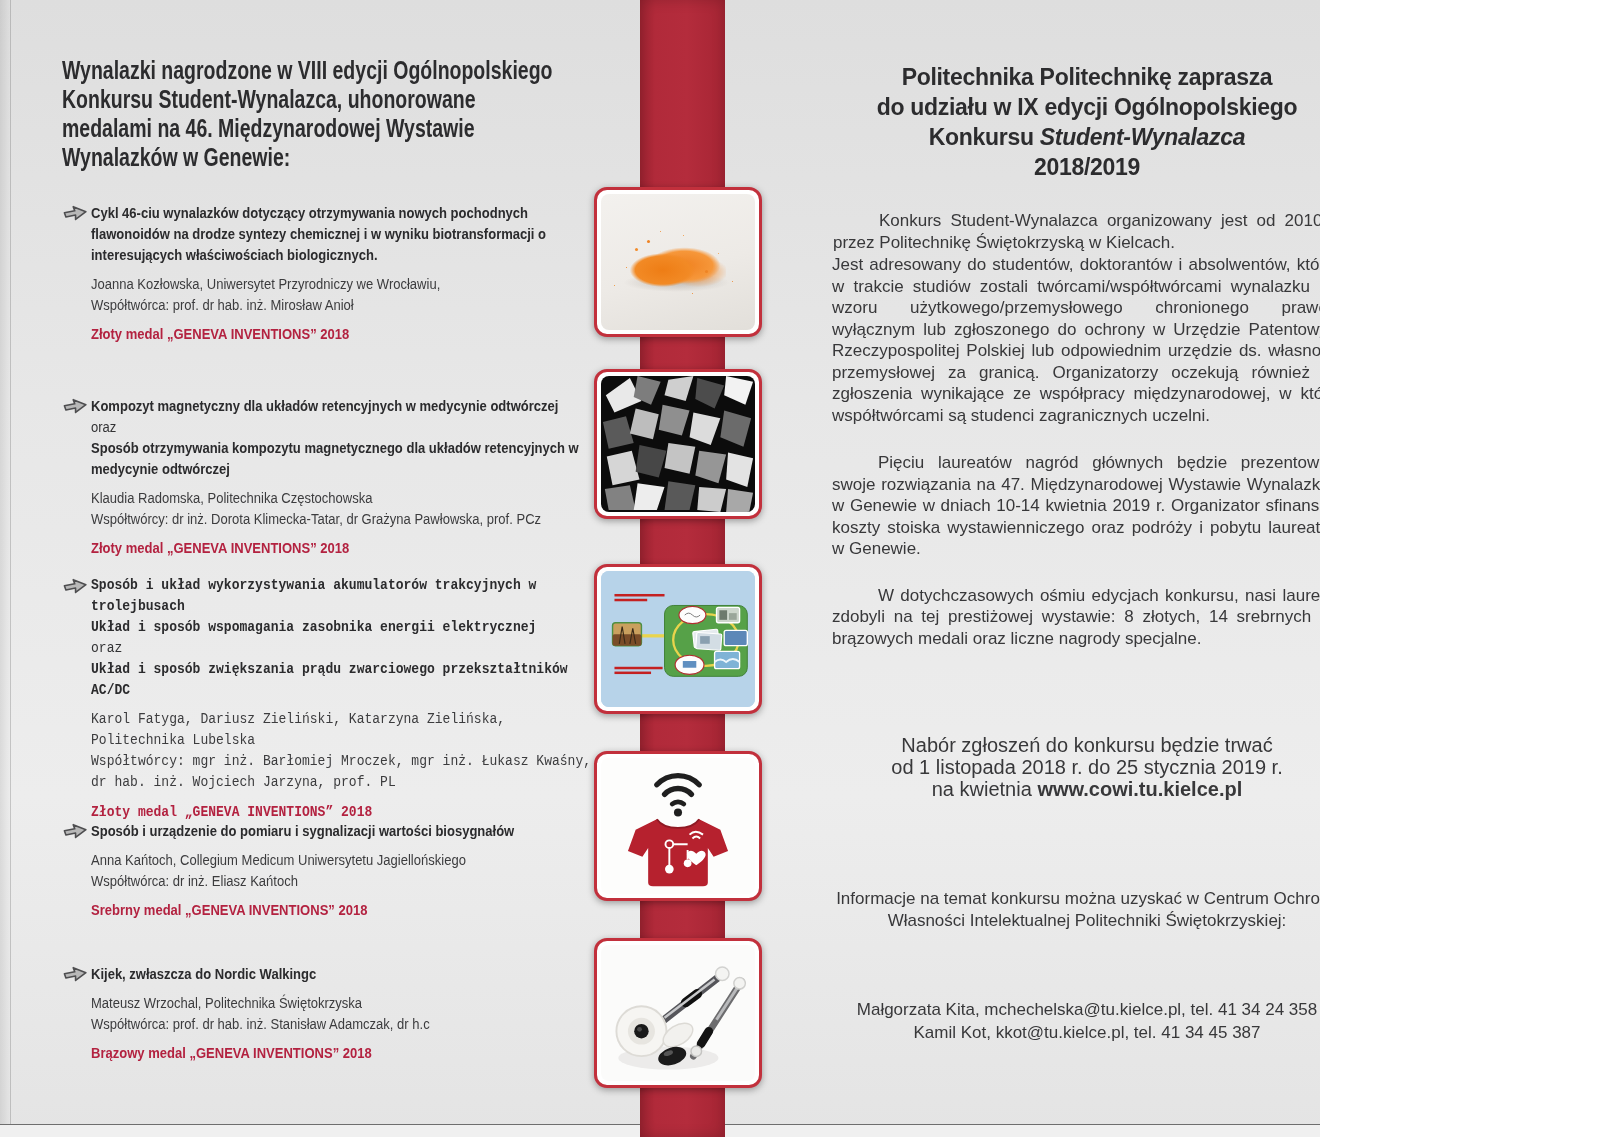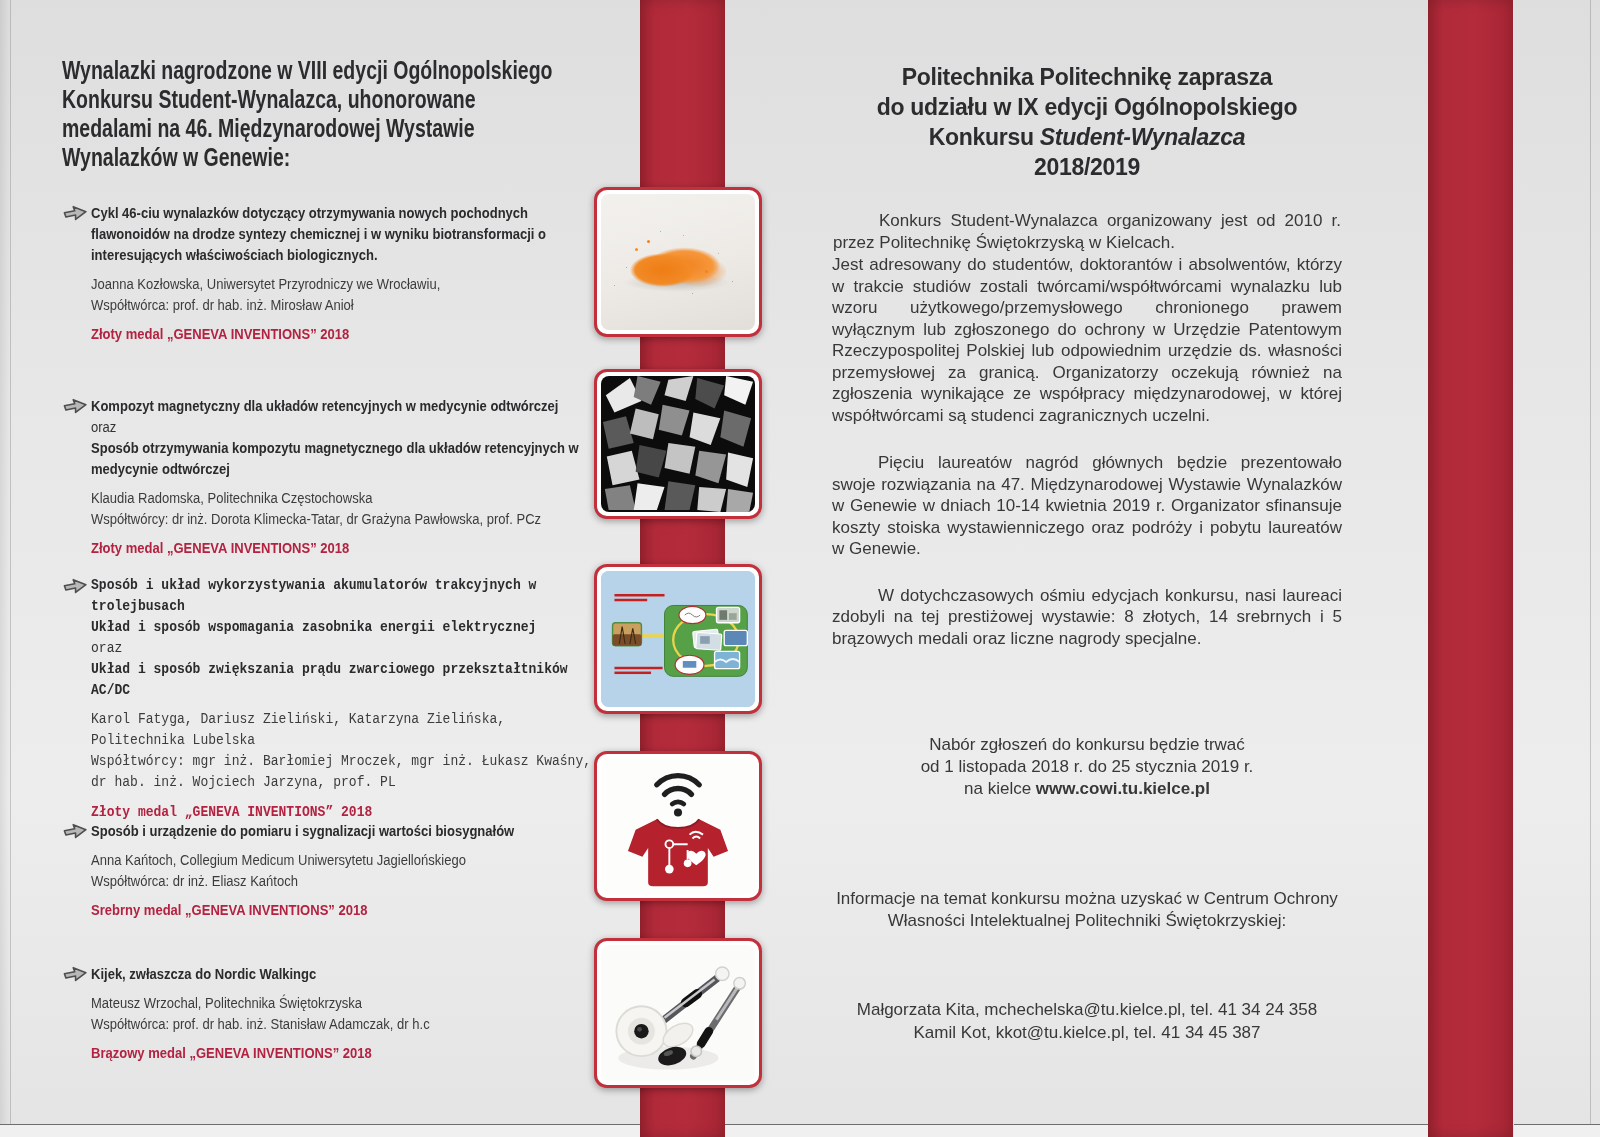--- a/index.html
+++ b/index.html
@@ -1,17 +1,17 @@
 <!DOCTYPE html>
 <html><head>
 <meta charset="utf-8">
 <style>
   html,body{margin:0;padding:0;}
   body{width:1600px;height:1137px;overflow:hidden;font-family:"Liberation Sans",sans-serif;}
-  #page{position:relative;width:1600px;height:1137px;overflow:hidden;
+  #page{position:relative;width:1320px;height:1137px;overflow:hidden;
         background:linear-gradient(180deg,#dedede 0%,#e7e7e7 35%,#ededed 70%,#e4e4e4 100%);}
 
   
   .fold-line{position:absolute;top:0;bottom:0;width:1px;background:rgba(90,90,90,.28);z-index:0;}
   .edge-shade{position:absolute;top:0;bottom:0;left:0;width:10px;background:linear-gradient(90deg,rgba(0,0,0,.08),rgba(0,0,0,0));z-index:0;}
   .bottom-line{position:absolute;left:0;right:0;top:1124px;height:1px;background:#6e6e6e;z-index:0;}
   .bottom-strip{position:absolute;left:0;right:0;top:1125px;height:12px;background:#f0f0f0;z-index:0;}
 
   
   .band{position:absolute;top:0;bottom:0;width:85px;z-index:1;
@@ -292,24 +292,24 @@
       <span style="display:block">2018/2019</span>
     </div>
 
     <div style="position:absolute;top:209px;left:15px;width:510px;font-size:17px;line-height:21.5px;color:#38383a;text-align:justify;">
       <p style="margin:1px;text-indent:46px;">Konkurs Student-Wynalazca organizowany jest od 2010 r. przez Politechnikę Świętokrzyską w Kielcach.</p>
       <p style="margin:0;">Jest adresowany do studentów, doktorantów i absolwentów, którzy w trakcie studiów zostali twórcami/współtwórcami wynalazku lub wzoru użytkowego/przemysłowego chronionego prawem wyłącznym lub zgłoszonego do ochrony w Urzędzie Patentowym Rzeczypospolitej Polskiej lub odpowiednim urzędzie ds. własności przemysłowej za granicą. Organizatorzy oczekują również na zgłoszenia wynikające ze współpracy międzynarodowej, w której współtwórcami są studenci zagranicznych uczelni.</p>
       <p style="margin:26px 0 0 0;text-indent:46px;">Pięciu laureatów nagród głównych będzie prezentowało swoje rozwiązania na 47. Międzynarodowej Wystawie Wynalazków w Genewie w dniach 10-14 kwietnia 2019 r. Organizator sfinansuje koszty stoiska wystawienniczego oraz podróży i pobytu laureatów w Genewie.</p>
       <p style="margin:25px 0 0 0;text-indent:46px;">W dotychczasowych ośmiu edycjach konkursu, nasi laureaci zdobyli na tej prestiżowej wystawie: 8 złotych, 14 srebrnych i 5 brązowych medali oraz liczne nagrody specjalne.</p>
     </div>
 
-    <div style="position:absolute;top:734px;left:0;width:540px;text-align:center;font-size:17px;line-height:22px;color:#38383a;">
+    <div style="position:absolute;top:734px;left:0;width:540px;text-align:center;font-size:20px;line-height:22px;color:#38383a;">
       <span style="display:block">Nabór zgłoszeń do konkursu będzie trwać</span>
       <span style="display:block;font-weight:normal;">od 1 listopada 2018 r. do 25 stycznia 2019 r.</span>
-      <span style="display:block"><span>na kielce </span><b>www.cowi.tu.kielce.pl</b></span>
+      <span style="display:block"><span>na kwietnia </span><b>www.cowi.tu.kielce.pl</b></span>
     </div>
 
     <div style="position:absolute;top:888px;left:10px;width:520px;text-align:center;font-size:17px;line-height:21.5px;color:#38383a;">Informacje na temat konkursu można uzyskać w Centrum Ochrony Własności Intelektualnej Politechniki Świętokrzyskiej:</div>
 
     <div style="position:absolute;top:999px;left:0;width:540px;text-align:center;font-size:17px;line-height:22.5px;color:#38383a;">
       <span style="display:block">Małgorzata Kita, mchechelska@tu.kielce.pl, tel. 41 34 24 358</span>
       <span style="display:block">Kamil Kot, kkot@tu.kielce.pl, tel. 41 34 45 387</span>
     </div>
   </div>
 

